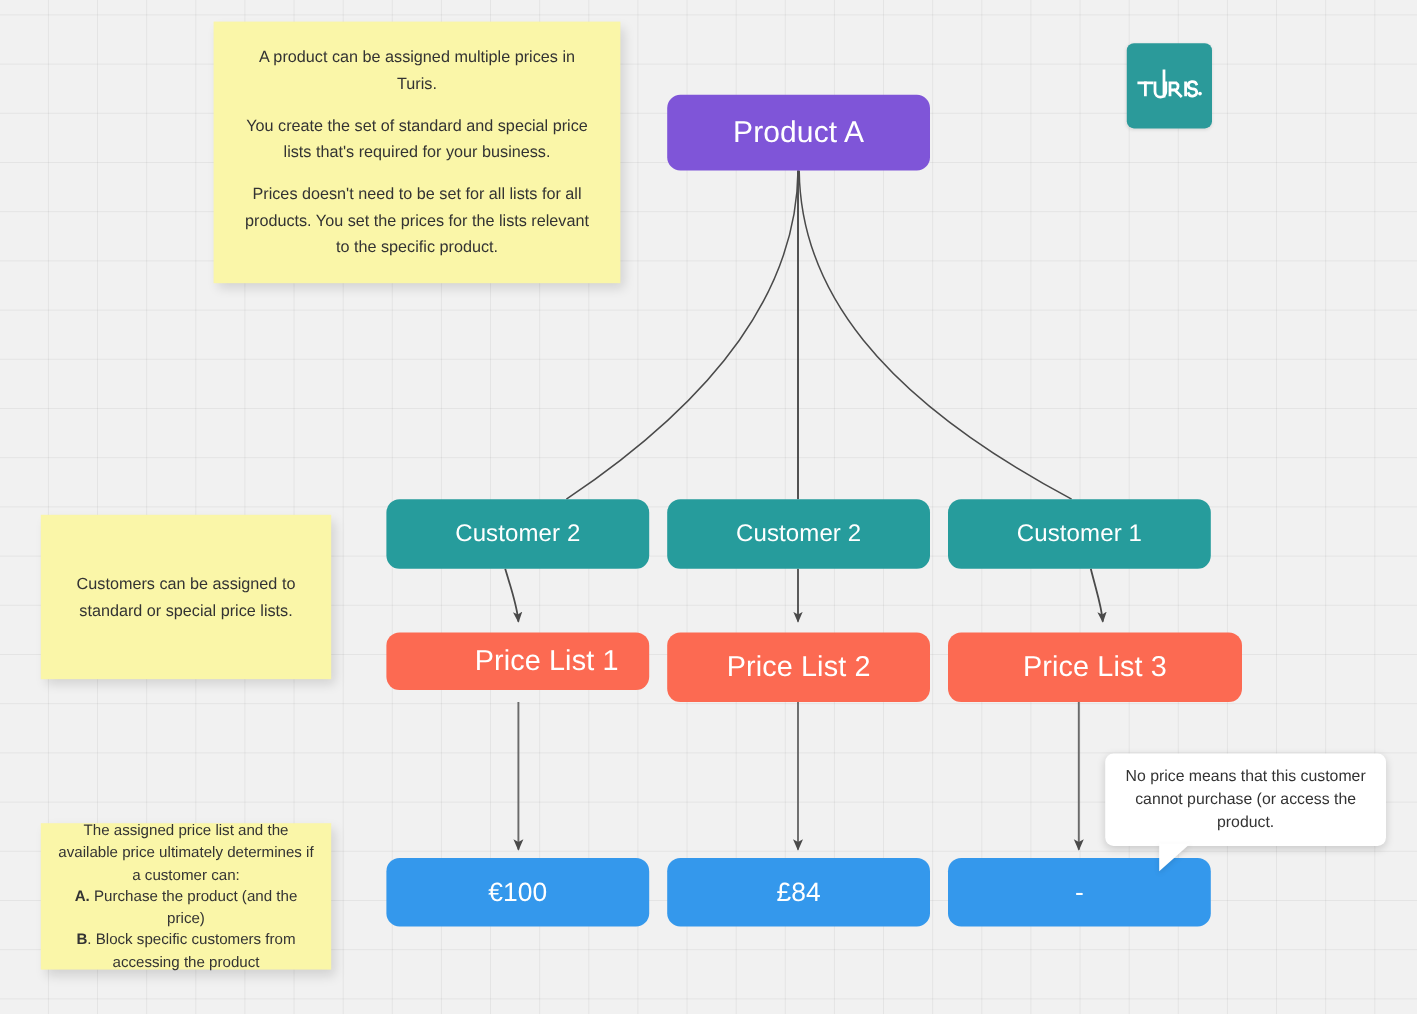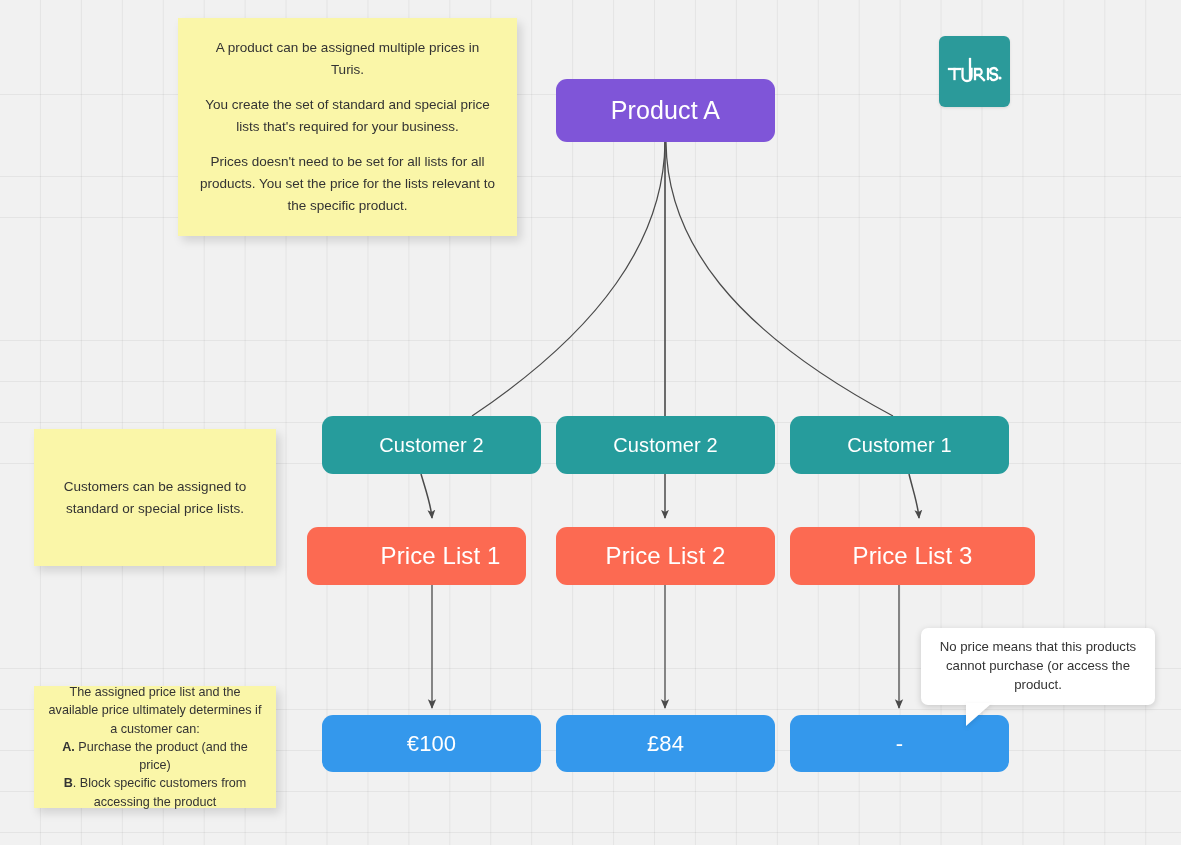--- a/index.html
+++ b/index.html
@@ -179,21 +179,21 @@
   <div class="node node-customer" style="left:322px; top:416px; width:219px; height:58px;">
     <span>Customer 2</span>
   </div>
   <div class="node node-customer" style="left:556px; top:416px; width:219px; height:58px;">
     <span>Customer 2</span>
   </div>
   <div class="node node-customer" style="left:790px; top:416px; width:219px; height:58px;">
     <span>Customer 1</span>
   </div>
 
-  <div class="node node-pricelist" style="left:307px; top:527px; width:219px; height:58px;padding-left:48px;">
+  <div class="node node-pricelist" style="left:322px; top:527px; width:219px; height:48px;padding-left:48px;">
     <span>Price List 1</span>
   </div>
   <div class="node node-pricelist" style="left:556px; top:527px; width:219px; height:58px;">
     <span>Price List 2</span>
   </div>
   <div class="node node-pricelist" style="left:790px; top:527px; width:245px; height:58px;">
     <span>Price List 3</span>
   </div>
 
   <div class="node node-price" style="left:322px; top:715px; width:219px; height:57px;">
@@ -202,37 +202,37 @@
   <div class="node node-price" style="left:556px; top:715px; width:219px; height:57px;">
     <span>£84</span>
   </div>
   <div class="node node-price" style="left:790px; top:715px; width:219px; height:57px;">
     <span>-</span>
   </div>
 
   <div class="sticky sticky-1">
     <p>A product can be assigned multiple prices in Turis.</p>
     <p>You create the set of standard and special price lists that's required for your business.</p>
-    <p>Prices doesn't need to be set for all lists for all products. You set the price for the lists relevant to the specific product.</p>
+    <p>Prices doesn't need to be set for all lists for all products. You set the prices for the lists relevant to the specific product.</p>
   </div>
 
   <div class="sticky sticky-2">
     <p>Customers can be assigned to standard or special price lists.</p>
   </div>
 
   <div class="sticky sticky-3">
     <p>
       <span class="line">The assigned price list and the available price ultimately determines if a customer can:</span>
       <span class="line"><b>A.</b><span> Purchase the product (and the price)</span></span>
       <span class="line"><b>B</b><span>. Block specific customers from accessing the product</span></span>
     </p>
   </div>
 
   <div class="callout">
-    <span>No price means that this products cannot purchase (or access the product.</span>
+    <span>No price means that this customer cannot purchase (or access the product.</span>
   </div>
   <div class="callout-tail"></div>
 
   <div class="logo">
     <svg width="56" height="40" viewBox="0 0 112 80">
       <g fill="none" stroke="#ffffff" stroke-width="4.6" stroke-linecap="square">
 
         <path d="M4,34 L26,34"></path>
         <path d="M15,34 L15,54"></path>
 

